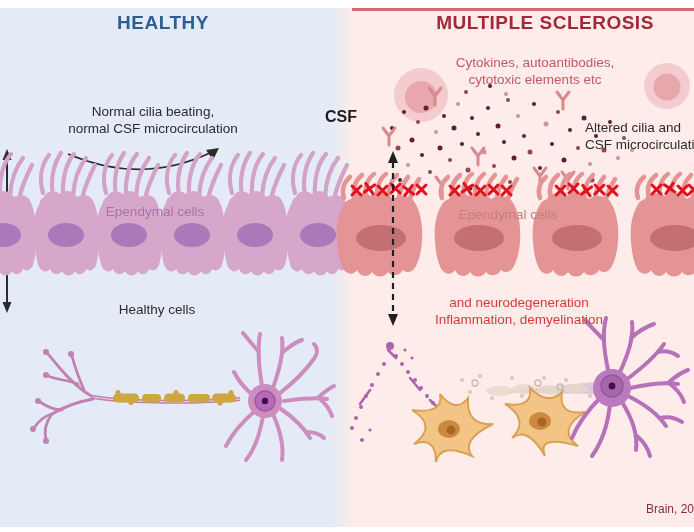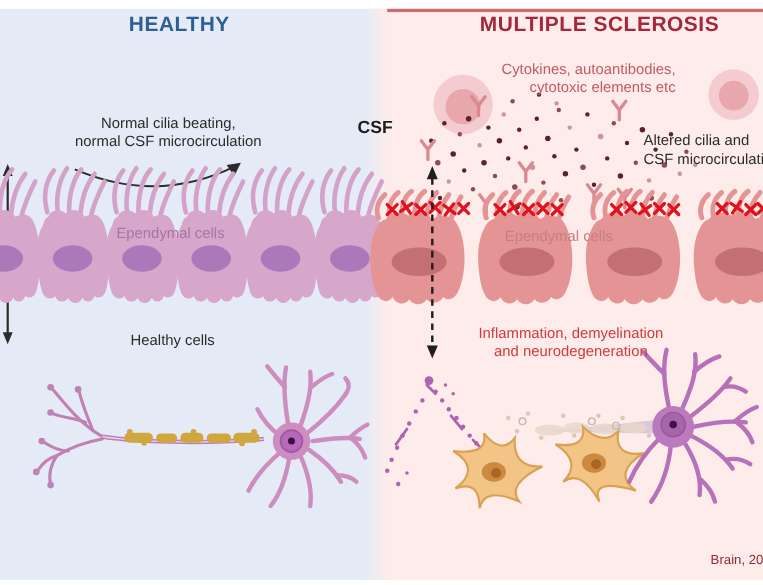--- a/index.html
+++ b/index.html
@@ -13,21 +13,21 @@
   #panel-blend{position:absolute;top:8px;left:331px;width:22px;height:519px;
     background:linear-gradient(to right,#e4ebf7,#fdece9);}
   #ms-topline{position:absolute;left:352px;top:8px;width:342px;height:3px;background:#c4565e;opacity:.85;}
   #fig-svg{position:absolute;left:0;top:0;z-index:2;}
   .txt{position:absolute;z-index:3;white-space:nowrap;}
   .center{transform:translateX(-50%);}
   #t-healthy{left:163px;top:12px;font-size:19px;font-weight:bold;color:#2d5f94;letter-spacing:.5px;}
   #t-ms{left:545px;top:12px;font-size:19px;font-weight:bold;color:#a2283b;letter-spacing:.5px;}
   .note{font-size:13.5px;color:#2b2b2b;line-height:17px;text-align:center;}
   #n-cilia{left:153px;top:103px;}
-  #n-csfcontents{left:535px;top:54px;color:#c25a64;text-align:right;}
+  #n-csfcontents{left:535px;top:54px;color:#c25a64;text-align:center;}
   #n-altered{left:585px;top:119px;text-align:left;transform:none;}
   #l-csf{left:341px;top:108px;font-size:16px;font-weight:bold;color:#1c1c1c;}
   #l-epL{left:155px;top:204px;font-size:13.5px;color:#a874a8;}
   #l-epR{left:508px;top:207px;font-size:13.5px;color:#c57f7f;}
   #n-tissue{left:157px;top:301px;}
   #n-inflam{left:519px;top:294px;color:#d23b3b;}
   #l-pv{left:347px;top:492px;font-size:16px;font-weight:bold;color:#1a1a1a;}
   #l-credit{left:646px;top:502px;font-size:12px;color:#8e2b38;}
 </style>
 </head>
@@ -379,18 +379,18 @@
     <div>CSF microcirculation</div>
   </div>
 
   <div id="l-csf" class="txt center">CSF</div>
   <div id="l-epL" class="txt center">Ependymal cells</div>
   <div id="l-epR" class="txt center">Ependymal cells</div>
 
   <div id="n-tissue" class="txt center note">Healthy cells</div>
 
   <div id="n-inflam" class="txt center note">
+    <div>and neurodegeneration</div>
     <div>Inflammation, demyelination</div>
-    <div>and neurodegeneration</div>
   </div>
 
   <div id="l-credit" class="txt">Brain, 2025</div>
 </div>
 
 </body></html>

